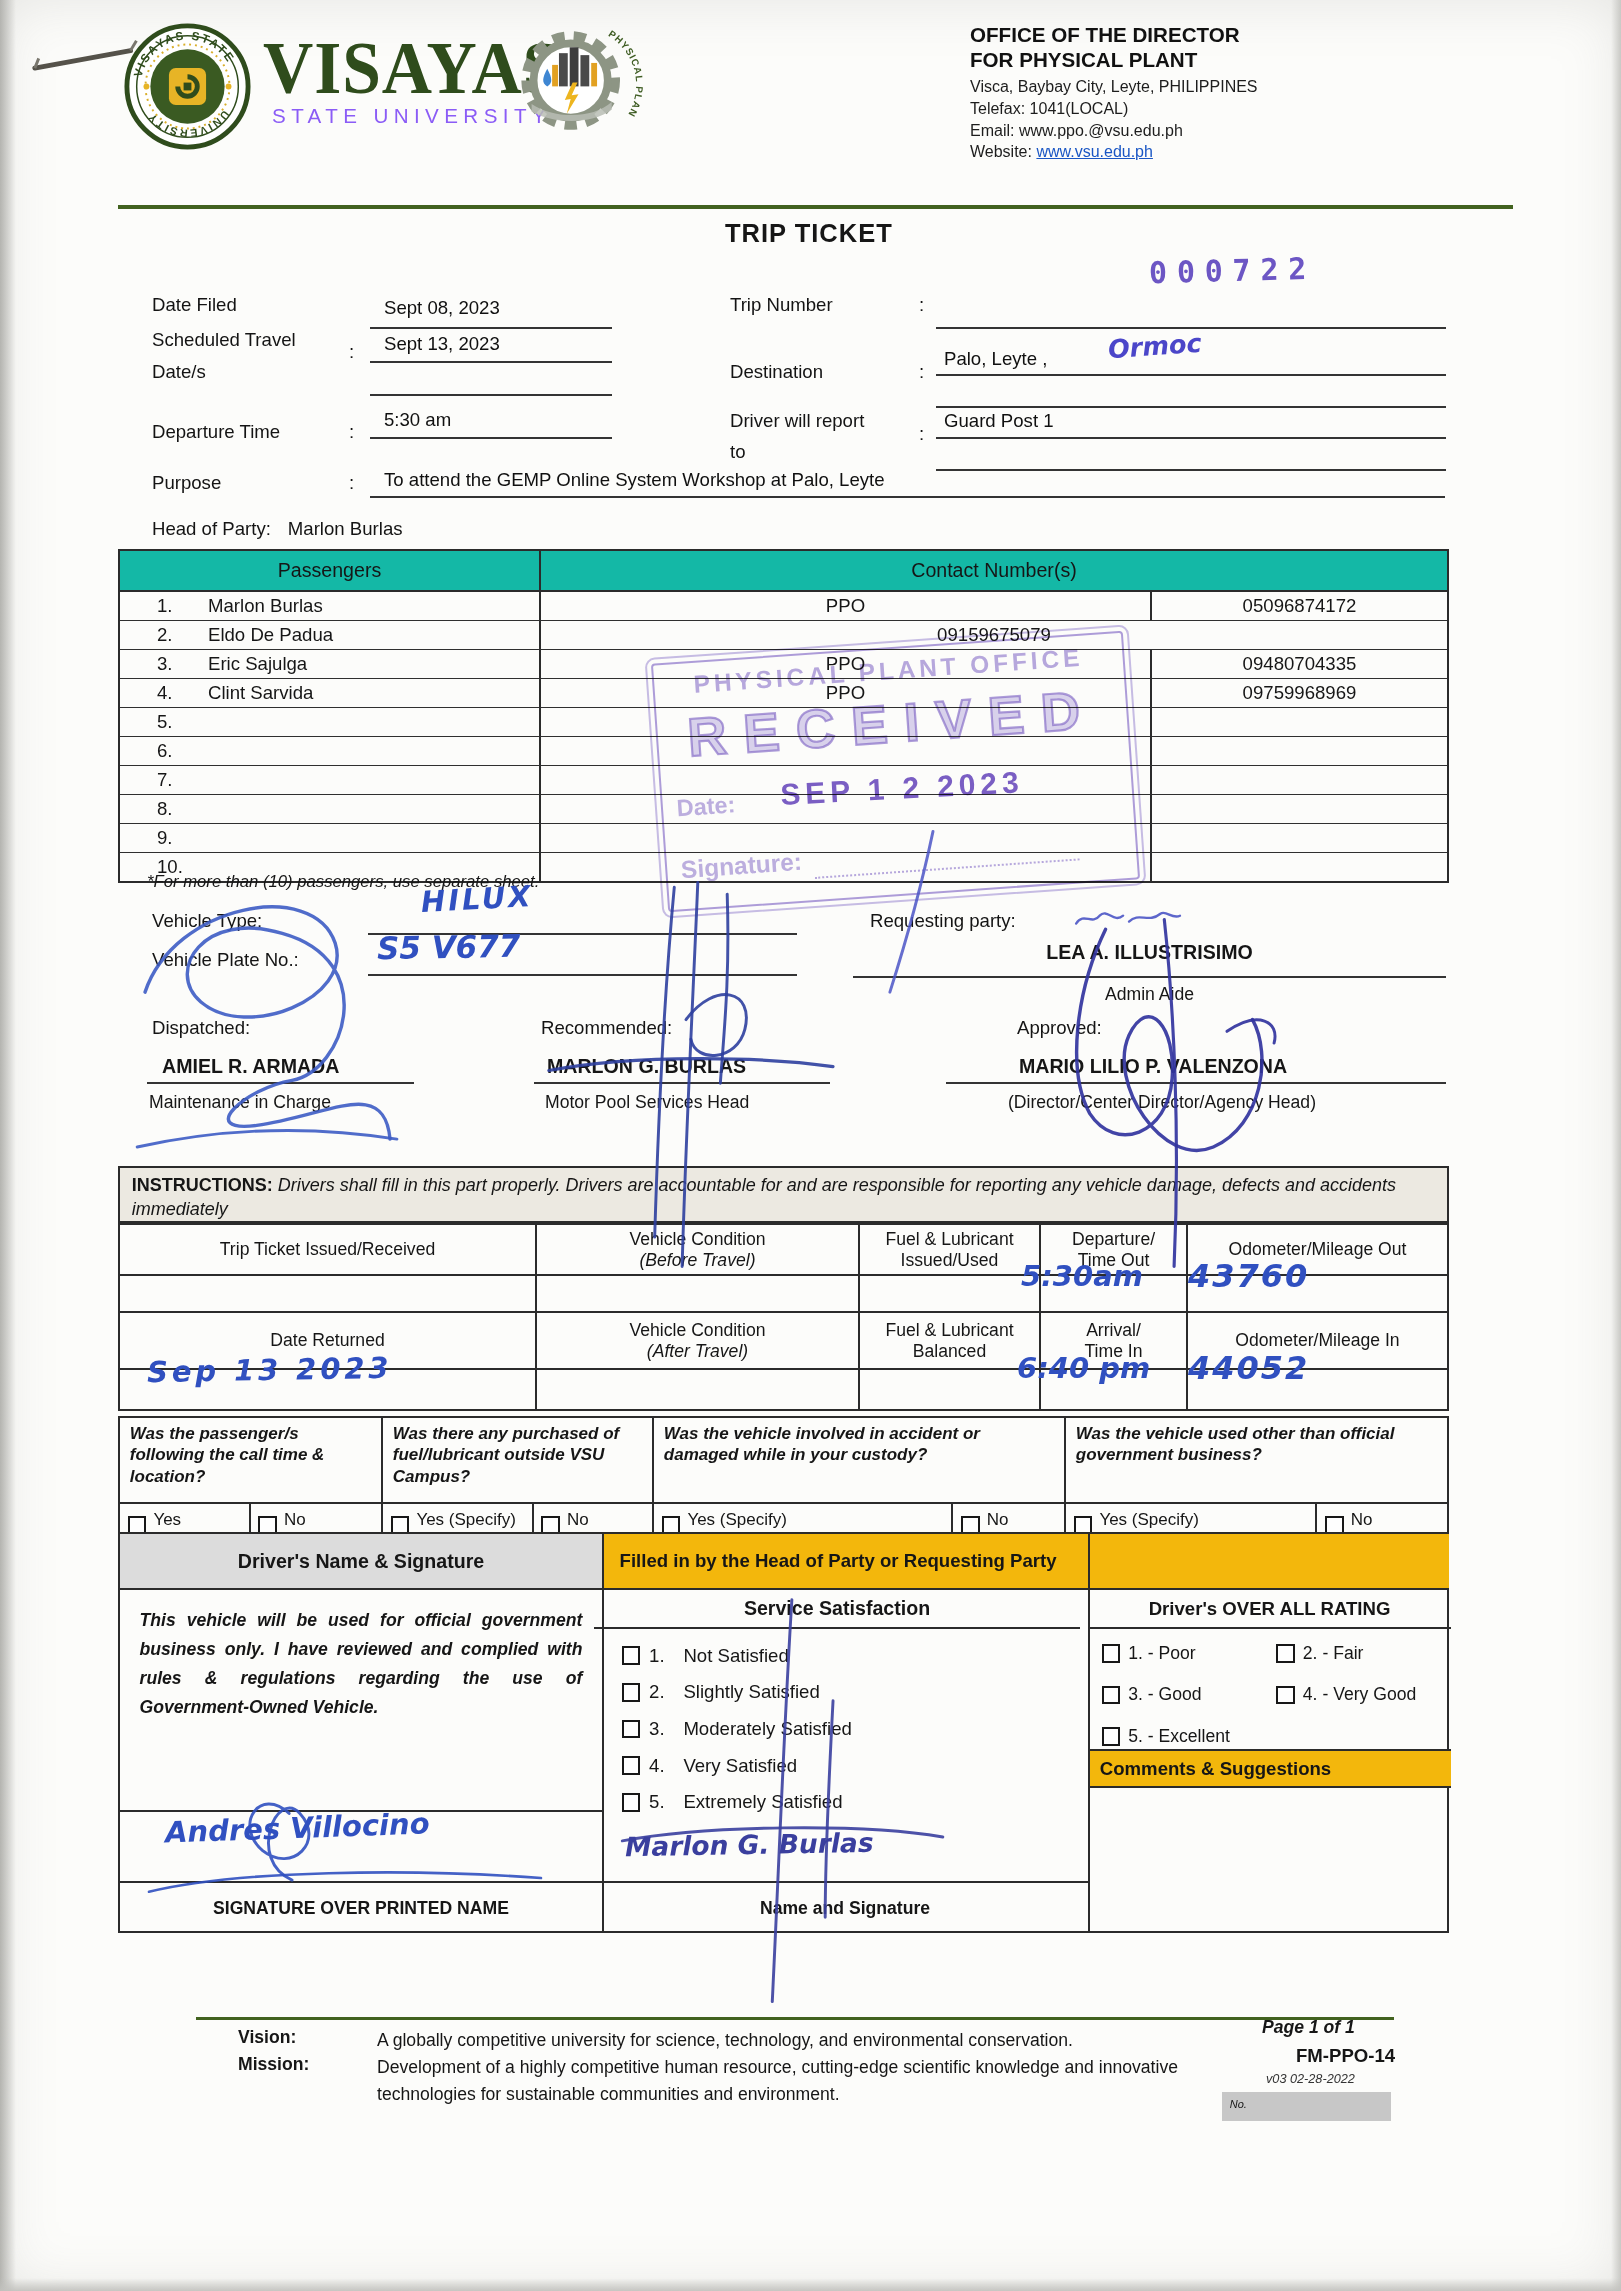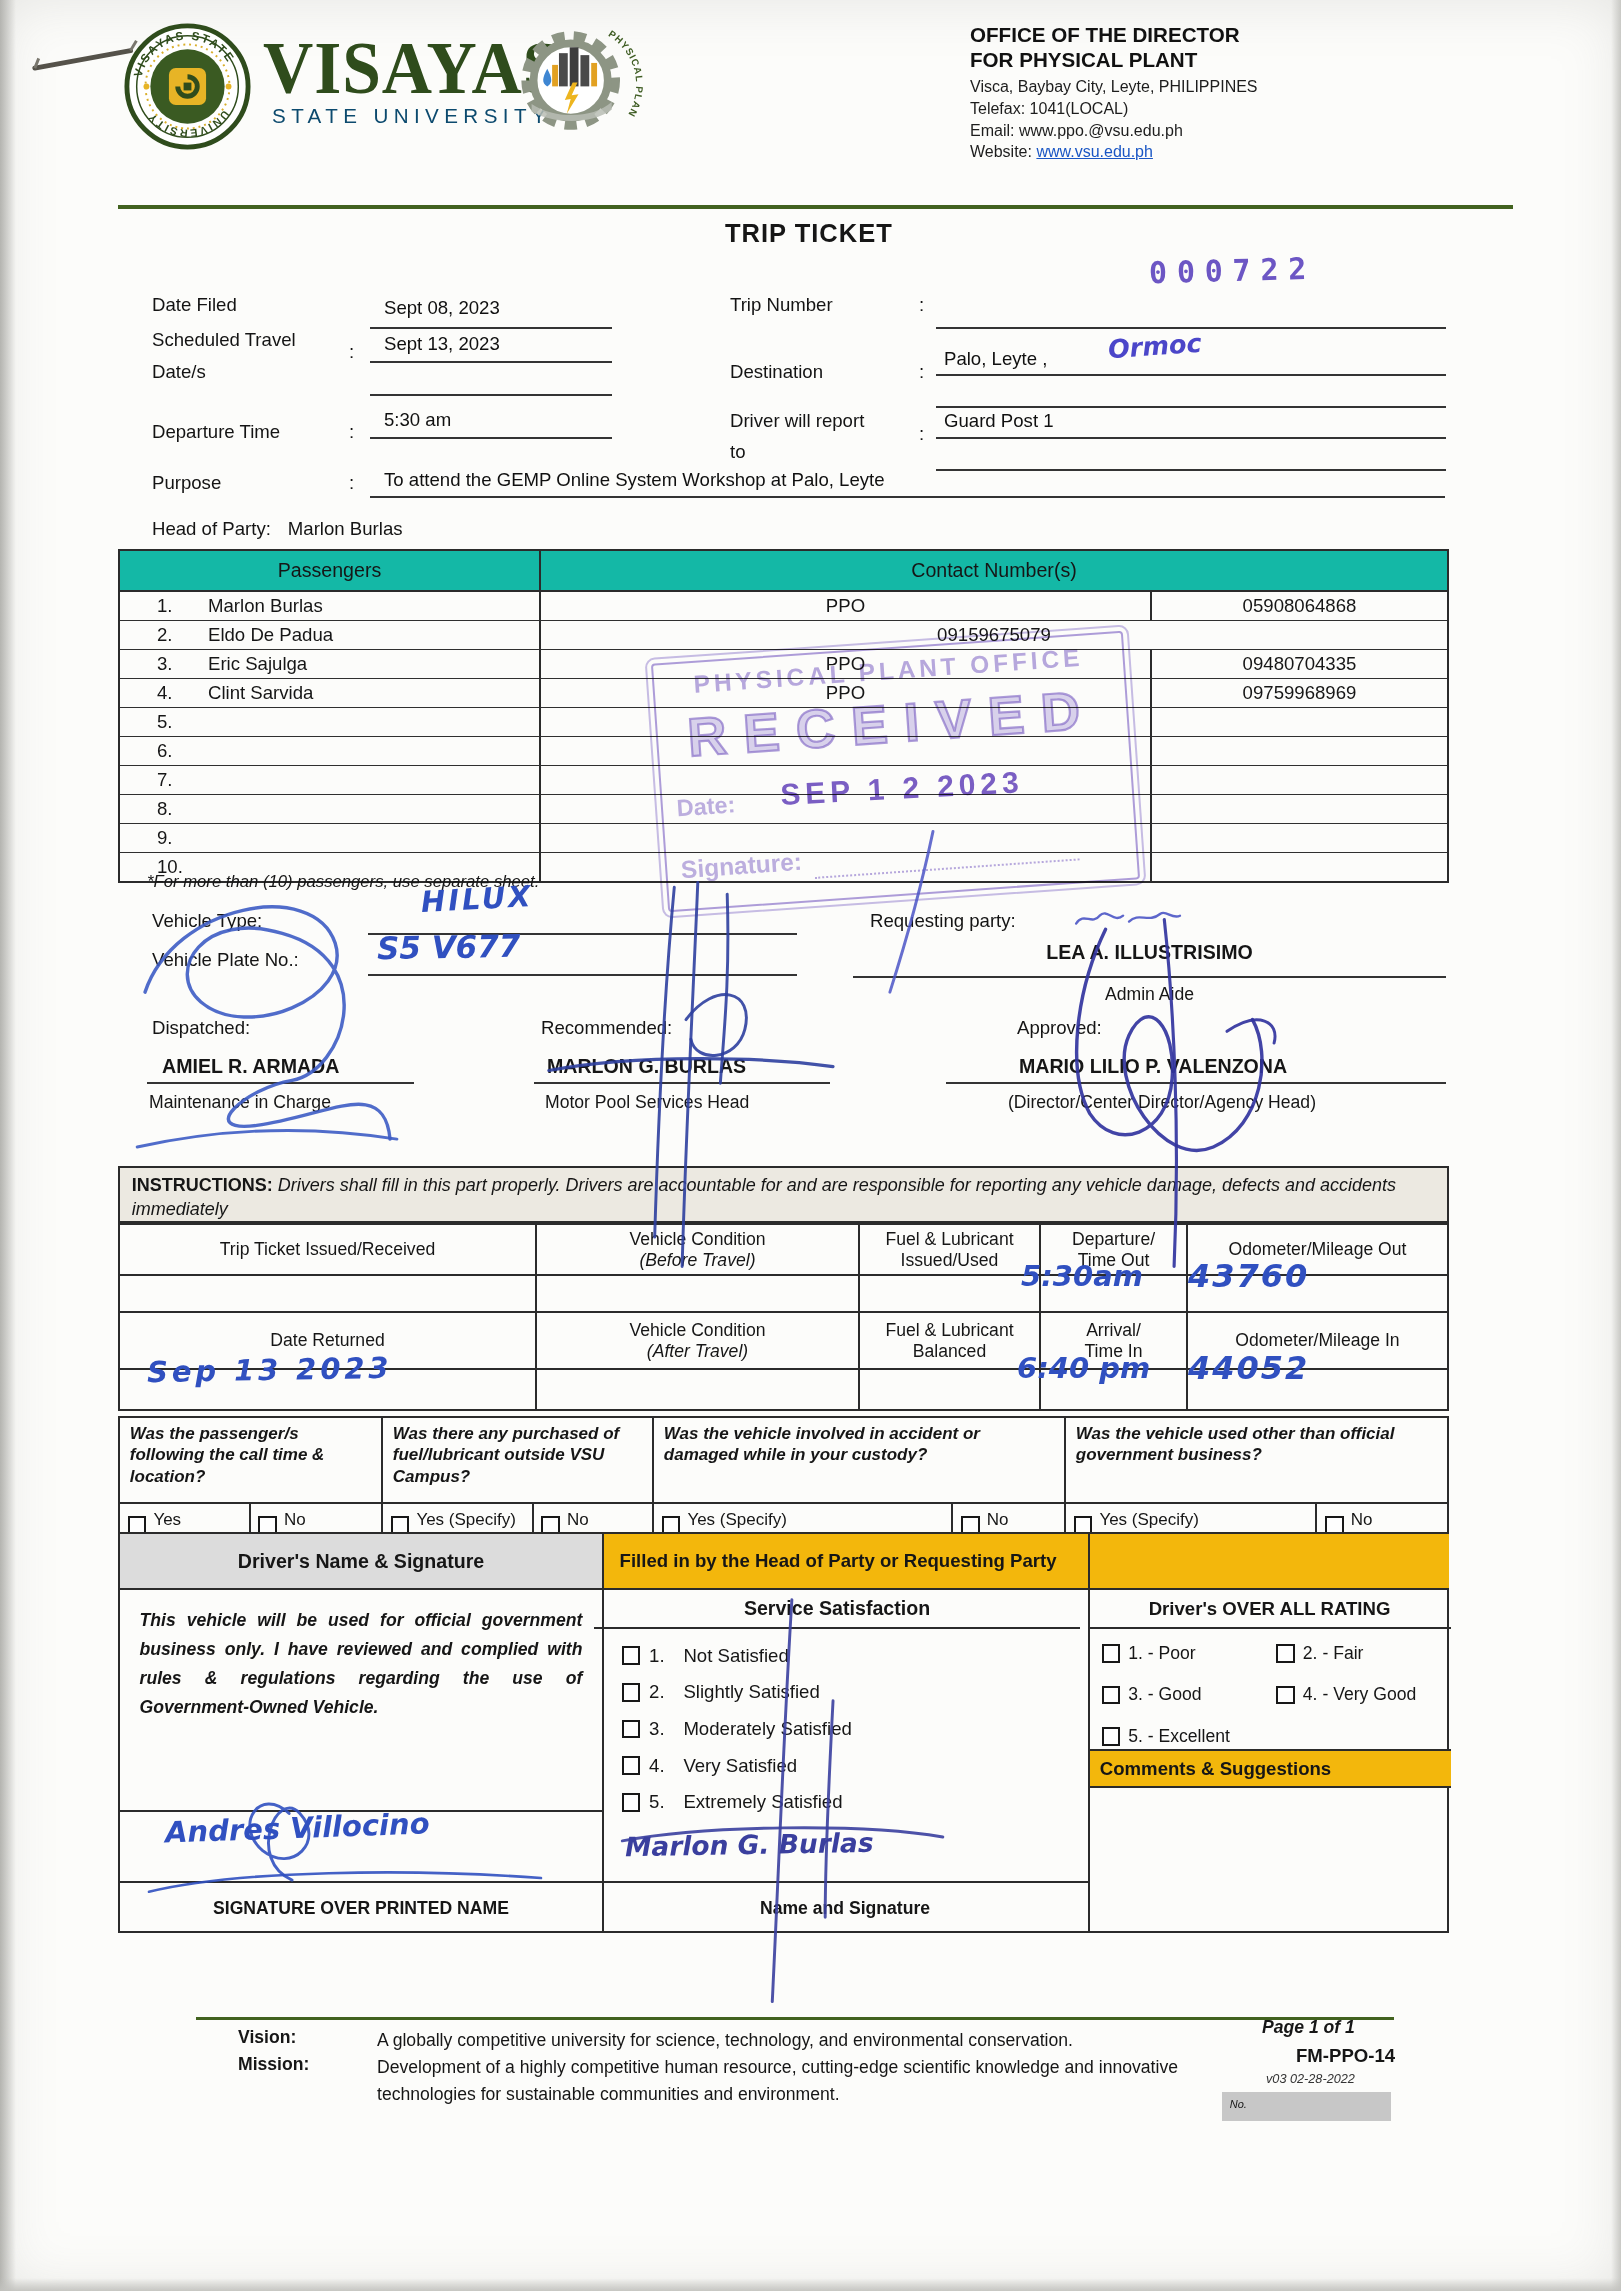--- a/index.html
+++ b/index.html
@@ -19,21 +19,21 @@
   
   .edge-l{position:absolute;left:0;top:0;width:15.7px;height:100%;background:linear-gradient(90deg,#b4b4b0,rgba(255,255,255,0));}
   .edge-r{position:absolute;right:0;top:0;width:9.8px;height:100%;background:linear-gradient(270deg,#c9c9c5,rgba(255,255,255,0));}
   .edge-b{position:absolute;left:0;bottom:0;width:100%;height:13.7px;background:linear-gradient(0deg,#c2c2be,rgba(255,255,255,0));}
   
   .office-h{font-size:20.6px;font-weight:bold;line-height:25.5px;color:#111;}
   .office-d{font-size:16px;line-height:21.6px;color:#1d1d1d;}
   .link{color:#1a56c4;text-decoration:underline;}
   .wordmark{font-family:"Liberation Serif",serif;font-weight:bold;font-size:74px;color:#2f4c1c;
             letter-spacing:1px;transform:scaleX(.94);transform-origin:left;}
-  .wordsub{font-size:20.6px;letter-spacing:5.4px;color:#0c4a6e;font-weight:500;}
+  .wordsub{font-size:20.6px;letter-spacing:5.4px;color:#8b5cf6;font-weight:500;}
   .greenline{position:absolute;background:#42621f;}
   .title{font-size:25.5px;font-weight:bold;letter-spacing:1px;}
   .ticketnum{font-family:"DejaVu Sans Mono",monospace;font-size:30px;font-weight:bold;
              letter-spacing:9.8px;color:#6c56c4;transform:rotate(-1.5deg);}
   
   .ptable{position:absolute;left:118px;top:549px;width:1331px;border:2.5px solid #2b2b2b;box-sizing:border-box;}
   .phead{display:flex;height:39px;background:#14b8a6;border-bottom:2px solid #2b2b2b;}
   .phc{display:flex;align-items:center;justify-content:center;font-size:19.6px;box-sizing:border-box;}
   .phc1{flex:0 0 421px;border-right:2px solid #2b2b2b;}
   .phc2{flex:0 0 611px;border-right:2px solid #2b2b2b;}
@@ -228,21 +228,21 @@
       <div class="phc phc1">Passengers</div>
       <div class="phc phc3">Contact Number(s)</div>
     </div>
     <div>
         <div class="prow">
           <div class="pc pc1">
             <span class="pnum">1.</span>
             <span>Marlon Burlas</span>
           </div>
           <div class="pc pc2">PPO</div>
-          <div class="pc pc3">05908064868</div>
+          <div class="pc pc3">05096874172</div>
         </div>
         <div class="prow">
           <div class="pc pc1">
             <span class="pnum">2.</span>
             <span>Eldo De Padua</span>
           </div>
           <div class="pc pc3">09159675079</div>
         </div>
         <div class="prow">
           <div class="pc pc1">

